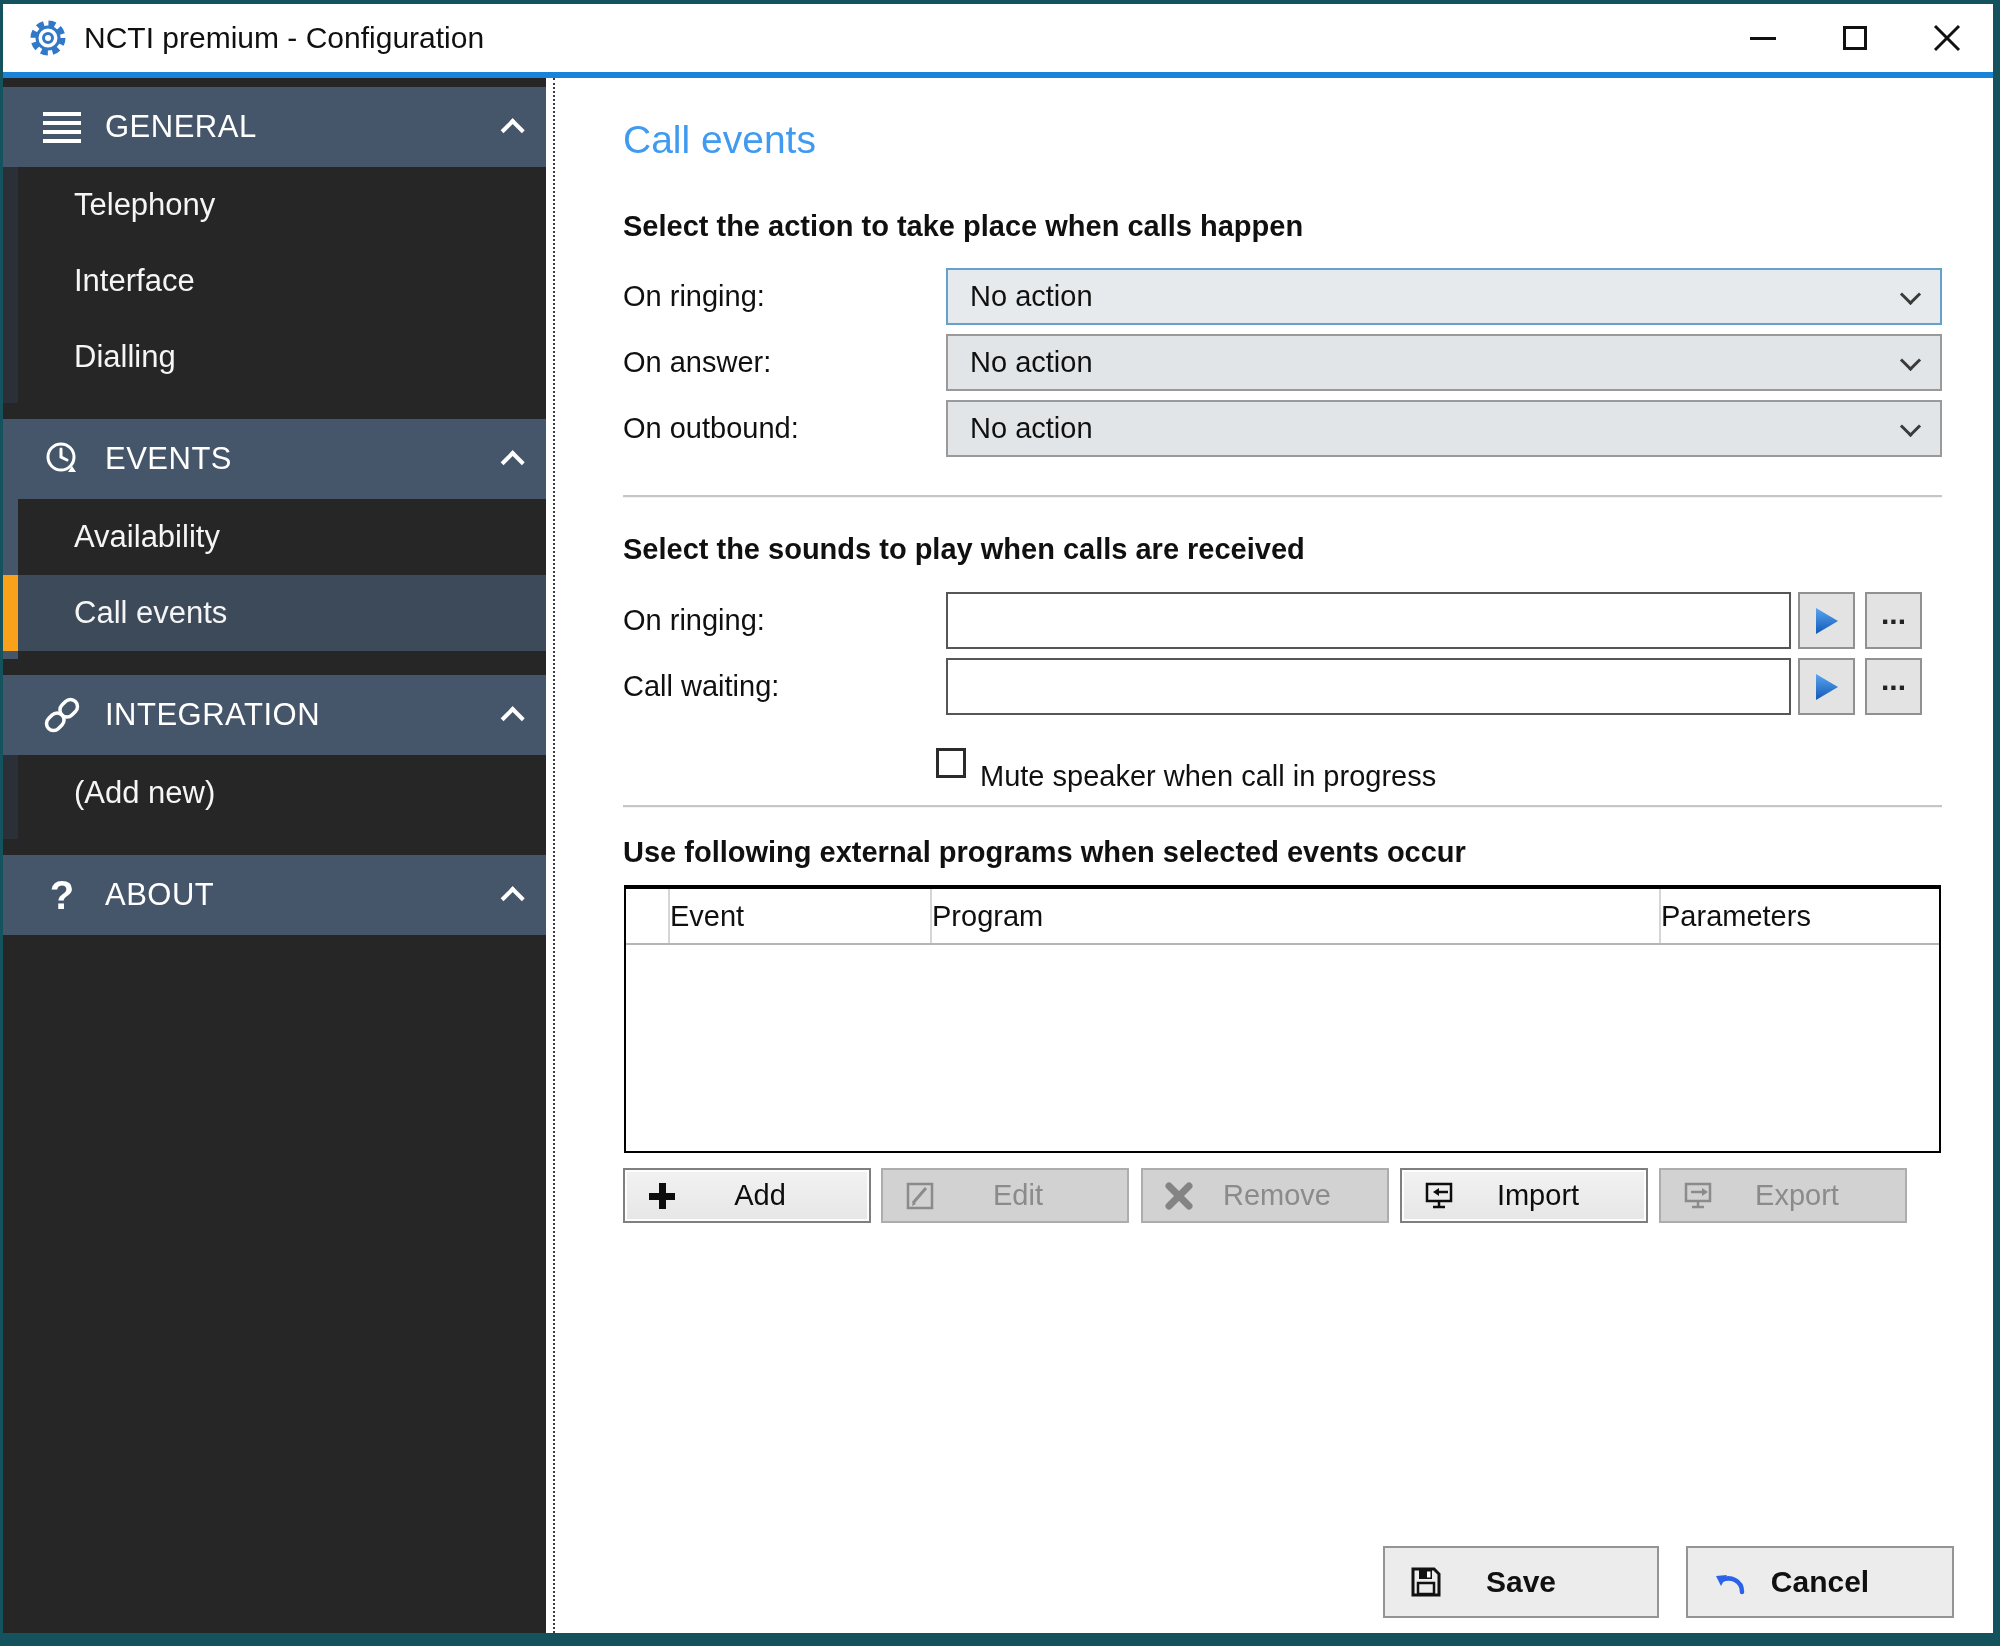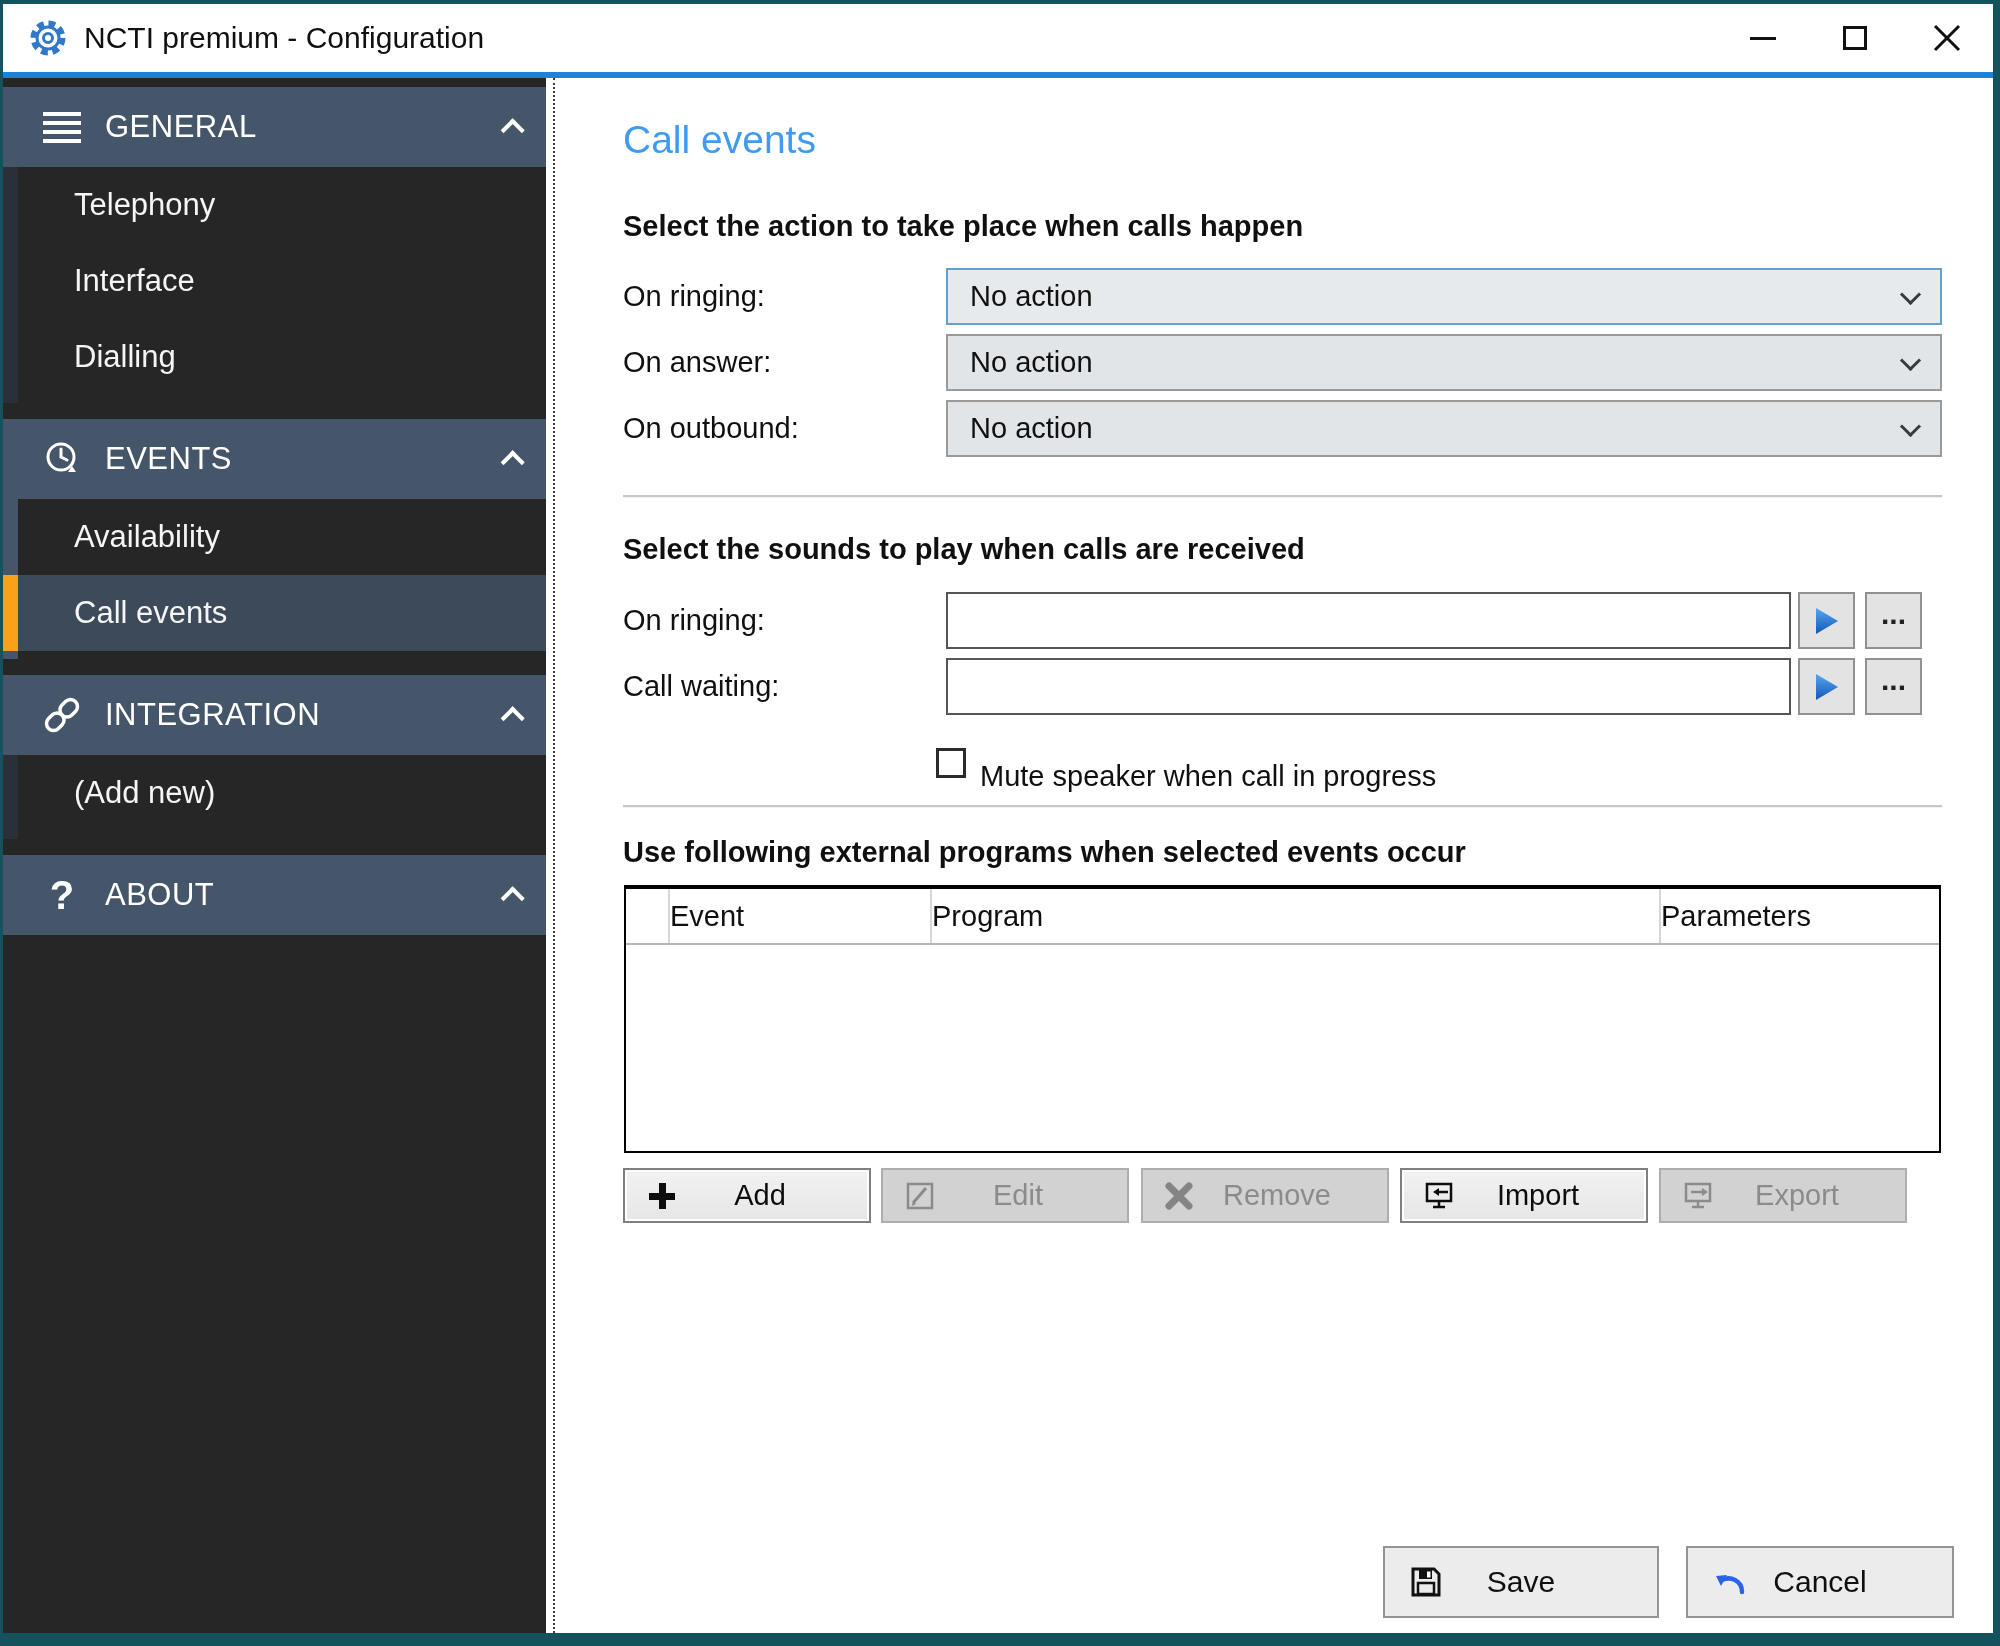--- a/index.html
+++ b/index.html
@@ -65,21 +65,21 @@
   .th.c3{flex:1;border-right:none;}
   .ext-table .tbody{height:204px;background:#fff;}
 
   
   .act-btn{position:absolute;top:1090px;width:248px;height:55px;display:flex;align-items:center;padding-left:22px;font-size:29px;cursor:default;}
   .act-btn .lbl{flex:1;text-align:center;padding-right:26px;}
   .act-btn.enabled{background:linear-gradient(#f2f2f2,#e6e6e6);border:2px solid #7f7f7f;box-shadow:inset 0 0 0 2px #fdfdfd;color:#0d0d0d;}
   .act-btn.disabled{background:#d2d2d2;border:2px solid #adadad;color:#8b8b8b;}
 
   
-  .footer-btn{position:absolute;top:1468px;height:72px;background:#ececec;border:2px solid #949494;display:flex;align-items:center;justify-content:center;font-size:30px;color:#101010;cursor:default;}
+  .footer-btn{position:absolute;top:1468px;height:72px;background:#ececec;border:2px solid #949494;display:flex;align-items:center;justify-content:center;font-size:30px;color:#101010;cursor:default;font-weight:bold;}
   .footer-btn .f-ico{position:absolute;left:24px;top:50%;transform:translateY(-50%);}
   .btn-save{left:820px;width:276px;}
   .btn-cancel{left:1123px;width:268px;}
 
   .icon-svg{display:block;}
 </style>
 </head>
 <body>
 
 <div class="window">

